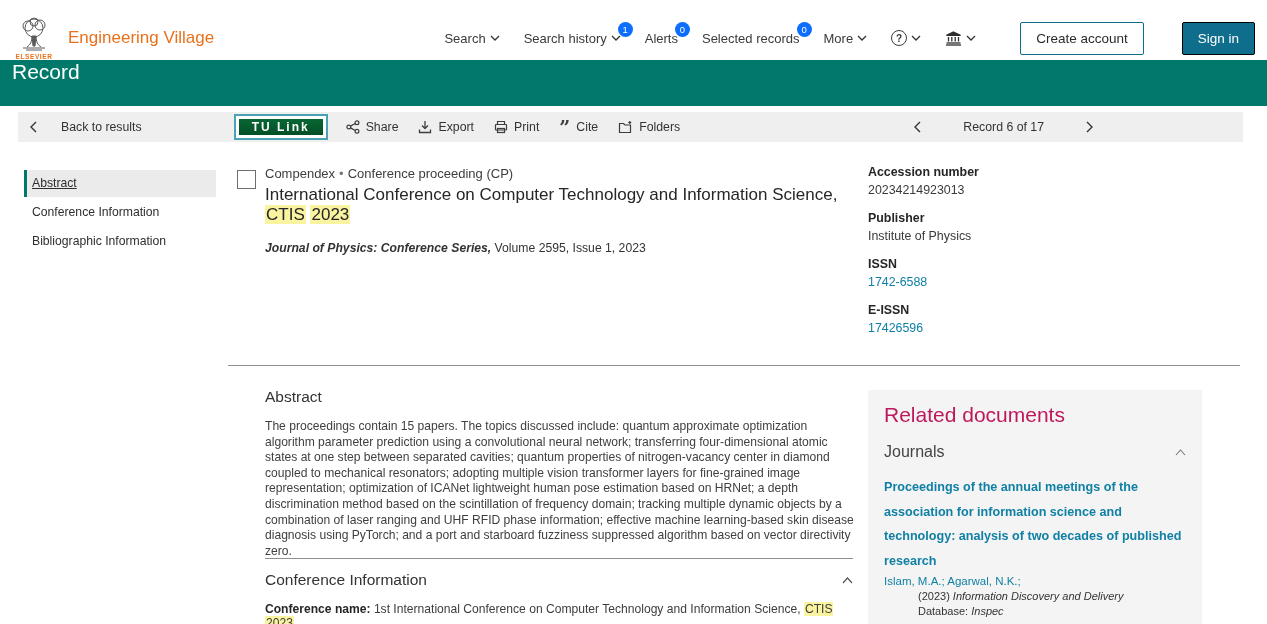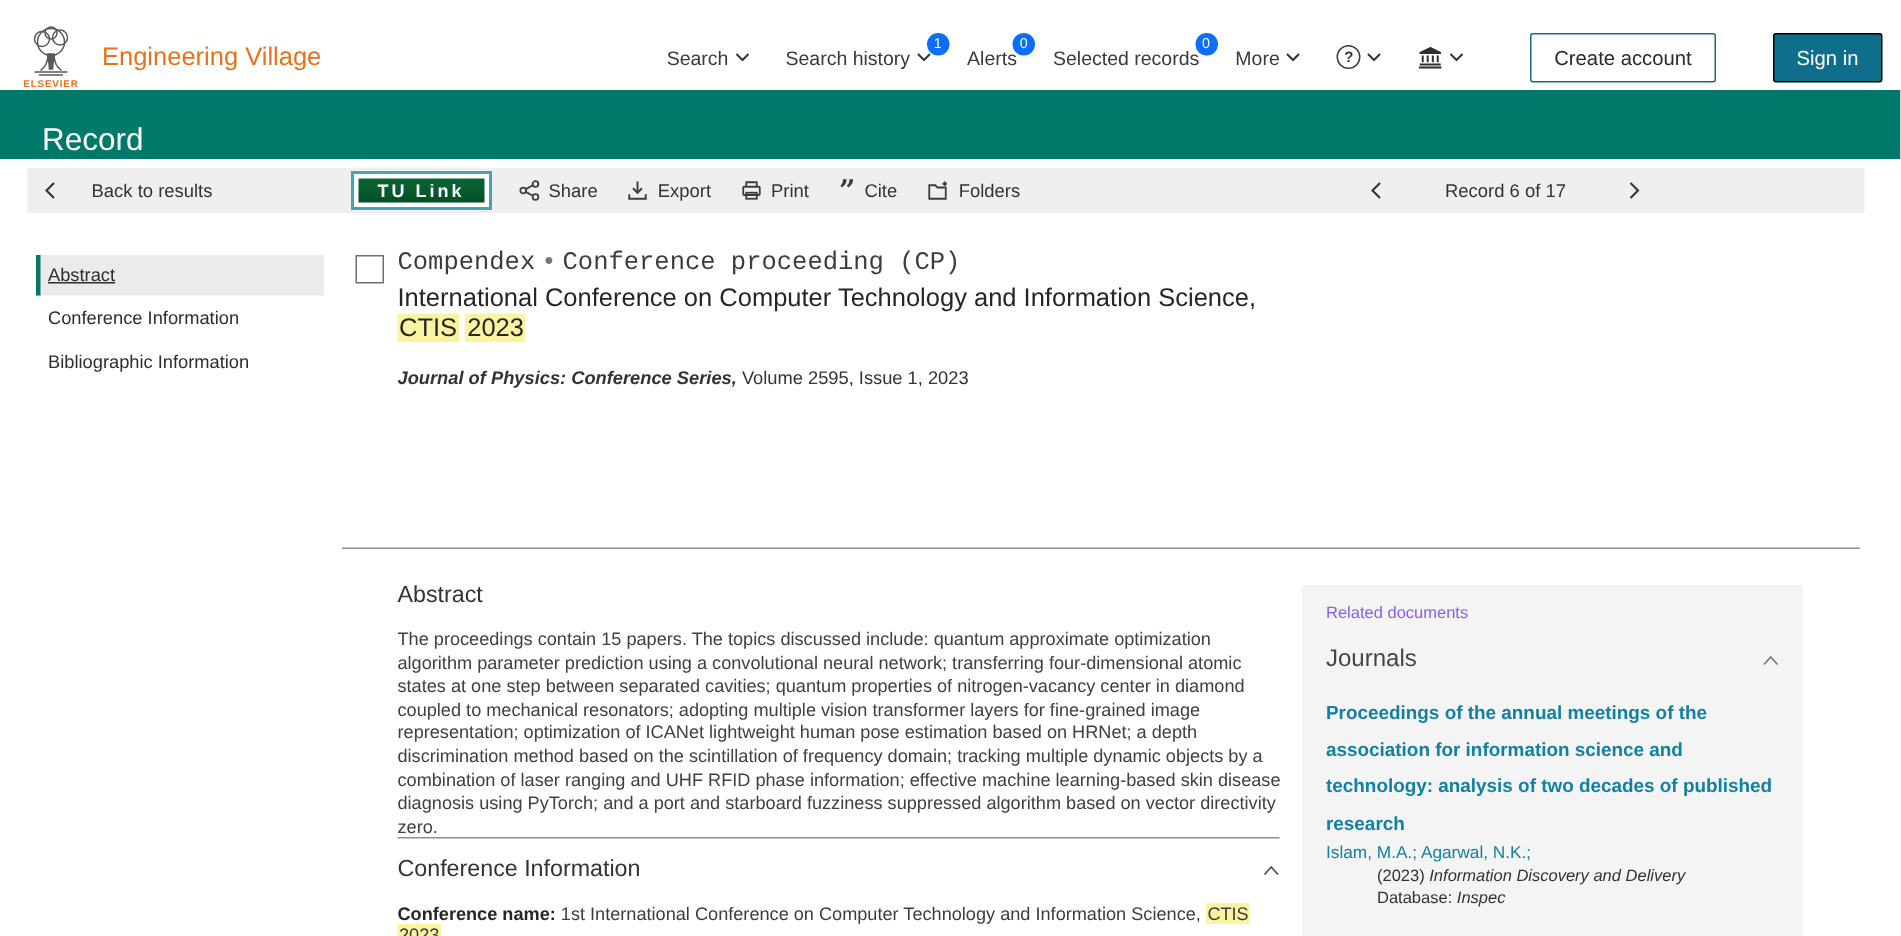--- a/index.html
+++ b/index.html
@@ -22,21 +22,21 @@
              display:inline-flex; align-items:center; justify-content:center; font-size:10px; font-weight:bold; }
   .btn-outline { border:1px solid #0f6e8c; background:#fff; color:#2a2a2a; font-size:13.5px;
                  padding:8px 15px; border-radius:2px; margin-left:20px; cursor:pointer;
                  font-family:"Liberation Sans", sans-serif; }
   .btn-solid { border:1px solid #000000; background:#0f6e8c; color:#fff; font-size:13.5px;
                padding:8px 15px; border-radius:2px; margin-left:14px; cursor:pointer;
                font-family:"Liberation Sans", sans-serif; }
 
   
   .banner { position:absolute; top:60px; left:0; right:0; height:46px; background:#00796A;
-            display:flex; align-items:flex-end; padding-left:28px; }
+            display:flex; align-items:flex-start; padding-left:12px; }
   .banner h1 { color:#fff; font-size:21px; font-weight:400; }
 
   
   .toolbar { position:absolute; top:112px; left:18px; right:24px; height:30px; background:#efefef;
              display:flex; align-items:center; padding:0 12px; font-size:12.3px; color:#333; }
   .tb-back { display:flex; align-items:center; gap:24px; cursor:pointer; }
   .tulink { margin-left:92px; background:linear-gradient(180deg,#0a6b37,#004a22);
             color:#fff; font-weight:bold; font-size:12px; letter-spacing:2px; padding:4px 16px;
             border:2px solid #4aa3b5; outline:3px solid #fff; outline-offset:-5px;
             box-shadow:0 0 0 2px #fff inset; cursor:pointer; font-family:"Liberation Sans", sans-serif; }
@@ -48,21 +48,21 @@
   
   .sidebar { position:absolute; left:24px; top:170px; width:192px; font-size:12.2px; }
   .side-item { padding:6px 8px 7px 8px; color:#2e2e2e; cursor:pointer; margin-bottom:2px; }
   .side-item.active { background:#ebebeb; border-left:3px solid #00796A; padding-left:5px;
                       text-decoration:underline; }
 
   
   .checkbox { position:absolute; left:237px; top:170px; width:19px; height:19px;
               border:1.5px solid #6f6f6f; background:#fff; cursor:pointer; }
   .rec-head { position:absolute; left:265px; top:166px; width:590px; }
-  .rec-meta { font-size:17px; color:#3d3d3d;font-family:Liberation Mono, monospace; }
+  .rec-meta { font-size:13px; color:#3d3d3d; }
   .rec-meta .dot { color:#777; margin:0 4px; }
   .rec-title { font-size:17px; color:#262626; margin-top:4px; font-weight:400; }
   .hl { background:#FAF3A0; padding:0 1px; }
   .rec-source { margin-top:16px; font-size:12.2px; color:#333; }
   .rec-source .src-it { font-weight:bold; font-style:italic; }
 
   
   .fields { position:absolute; left:868px; top:165px; width:310px; font-size:12.4px; }
   .field { margin-bottom:14px; }
   .f-label { font-weight:bold; color:#262626; margin-bottom:4px; }
@@ -79,21 +79,21 @@
 
   
   .conf { position:absolute; left:265px; top:571px; width:588px; }
   .conf-head { display:flex; align-items:center; justify-content:space-between; }
   .conf p { margin-top:13px; font-size:12.1px; color:#3d3d3d; }
   .conf b { color:#262626; }
 
   
   .related { position:absolute; left:868px; top:390px; width:334px; height:234px;
              background:#f4f4f4; padding:13px 16px; overflow:hidden; }
-  .rel-h { font-size:11px; font-weight:400; color:#8b5cf6; }
+  .rel-h { font-size:21px; font-weight:400; color:#be185d; }
   .rel-group { display:flex; align-items:center; justify-content:space-between; margin-top:16px;
                font-size:16px; color:#444; }
   .rel-title { margin-top:14px; font-size:12.6px; font-weight:bold; color:#1080A5;
                line-height:1.95; cursor:pointer; }
   .rel-auth { font-size:11.5px; color:#1080A5; margin-top:2px; cursor:pointer; }
   .rel-meta { font-size:11px; color:#333; margin-top:3px;margin-left:34px; }
   .rel-meta i { font-style:italic; }
 
   svg.ic { display:block; }
 </style>
@@ -260,20 +260,38 @@
   <div class="rec-head">
     <div class="rec-meta">
       <span>Compendex</span><span class="dot">•</span><span>Conference proceeding (CP)</span>
     </div>
     <h2 class="rec-title"><span>International Conference on Computer Technology and Information Science, </span><span class="hl">CTIS</span><span> </span><span class="hl">2023</span></h2>
     <div class="rec-source">
       <span class="src-it">Journal of Physics: Conference Series,</span><span> Volume 2595, Issue 1, 2023</span>
     </div>
   </div>
 
+  <div class="fields">
+    <div class="field">
+      <div class="f-label">Accession number</div>
+      <div class="f-value">20234214923013</div>
+    </div>
+    <div class="field">
+      <div class="f-label">Publisher</div>
+      <div class="f-value">Institute of Physics</div>
+    </div>
+    <div class="field">
+      <div class="f-label">ISSN</div>
+      <div class="f-value link">1742-6588</div>
+    </div>
+    <div class="field">
+      <div class="f-label">E-ISSN</div>
+      <div class="f-value link">17426596</div>
+    </div>
+  </div>
 
   <div class="divider1"></div>
 
   <div class="abstract">
     <h3 class="sec-h">Abstract</h3>
     <p>The proceedings contain 15 papers. The topics discussed include: quantum approximate optimization algorithm parameter prediction using a convolutional neural network; transferring four-dimensional atomic states at one step between separated cavities; quantum properties of nitrogen-vacancy center in diamond coupled to mechanical resonators; adopting multiple vision transformer layers for fine-grained image representation; optimization of ICANet lightweight human pose estimation based on HRNet; a depth discrimination method based on the scintillation of frequency domain; tracking multiple dynamic objects by a combination of laser ranging and UHF RFID phase information; effective machine learning-based skin disease diagnosis using PyTorch; and a port and starboard fuzziness suppressed algorithm based on vector directivity zero.</p>
   </div>
 
   <div class="divider2"></div>
 

